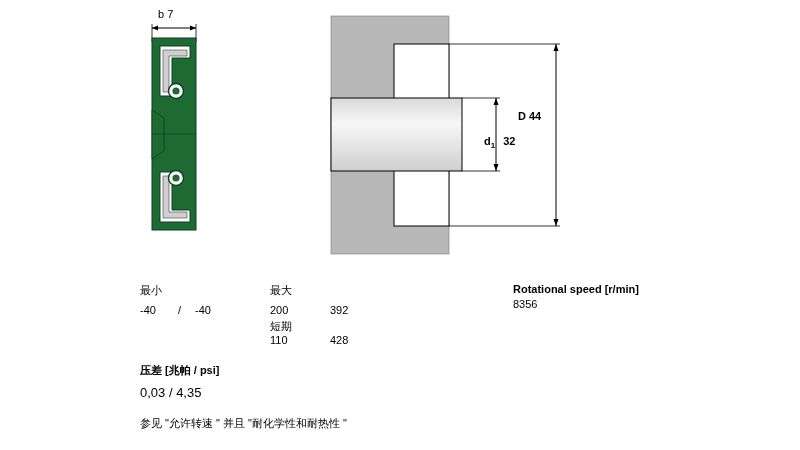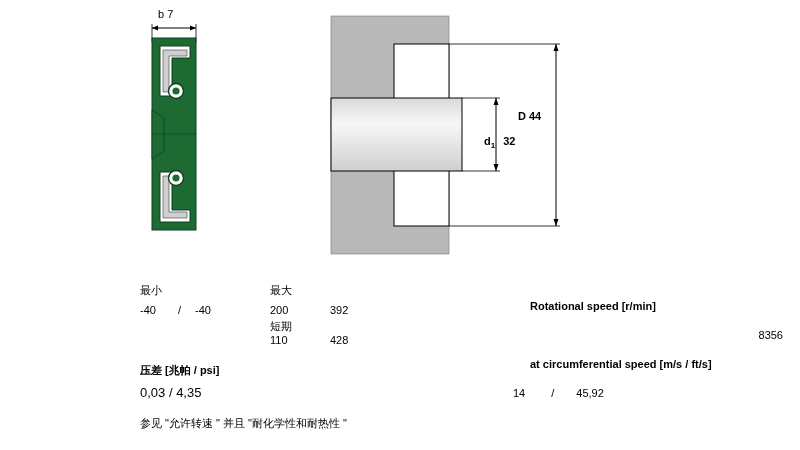--- a/index.html
+++ b/index.html
@@ -68,28 +68,27 @@
   .c5 { position: absolute; left: 190px; }
   .gap-top { margin-top: 14px; }
   .note {
     font-size: 11px;
     margin-top: 16px;
     white-space: nowrap;
   }
   .rt-hdr {
     font-size: 11px;
     font-weight: bold;
-    margin: 17px;
+    margin: 0;
     white-space: nowrap;
   }
   .rt-val {
     font-size: 11px;
     margin: 3px 0 0 0;
     white-space: nowrap;
-    text-align: right;
   }
   .rt-val2 {
     font-size: 11px;
     margin: 3px 0 0 0;
     white-space: nowrap;
   }
   .rt-block2 { margin-top: 11px; }
   .sp { display: inline-block; width: 26px; }
   .sp2 { display: inline-block; width: 22px; }
 </style>
@@ -210,21 +209,15 @@
 
     <div class="note">参见 "允许转速 " 并且 "耐化学性和耐热性 "</div>
   </div>
 
   <div class="specs-right">
 
     <div class="rt-hdr">Rotational speed [r/min]</div>
 
     <div class="rt-val">8356</div>
 
-    <div class="rt-block2">
-      <div class="rt-hdr">at circumferential speed [m/s / ft/s]</div>
-      <div class="rt-val2">
-        <span>14</span><span class="sp"></span><span>/</span><span class="sp2"></span><span>45,92</span>
-      </div>
-    </div>
   </div>
 
 </div>
 
 </body></html>

